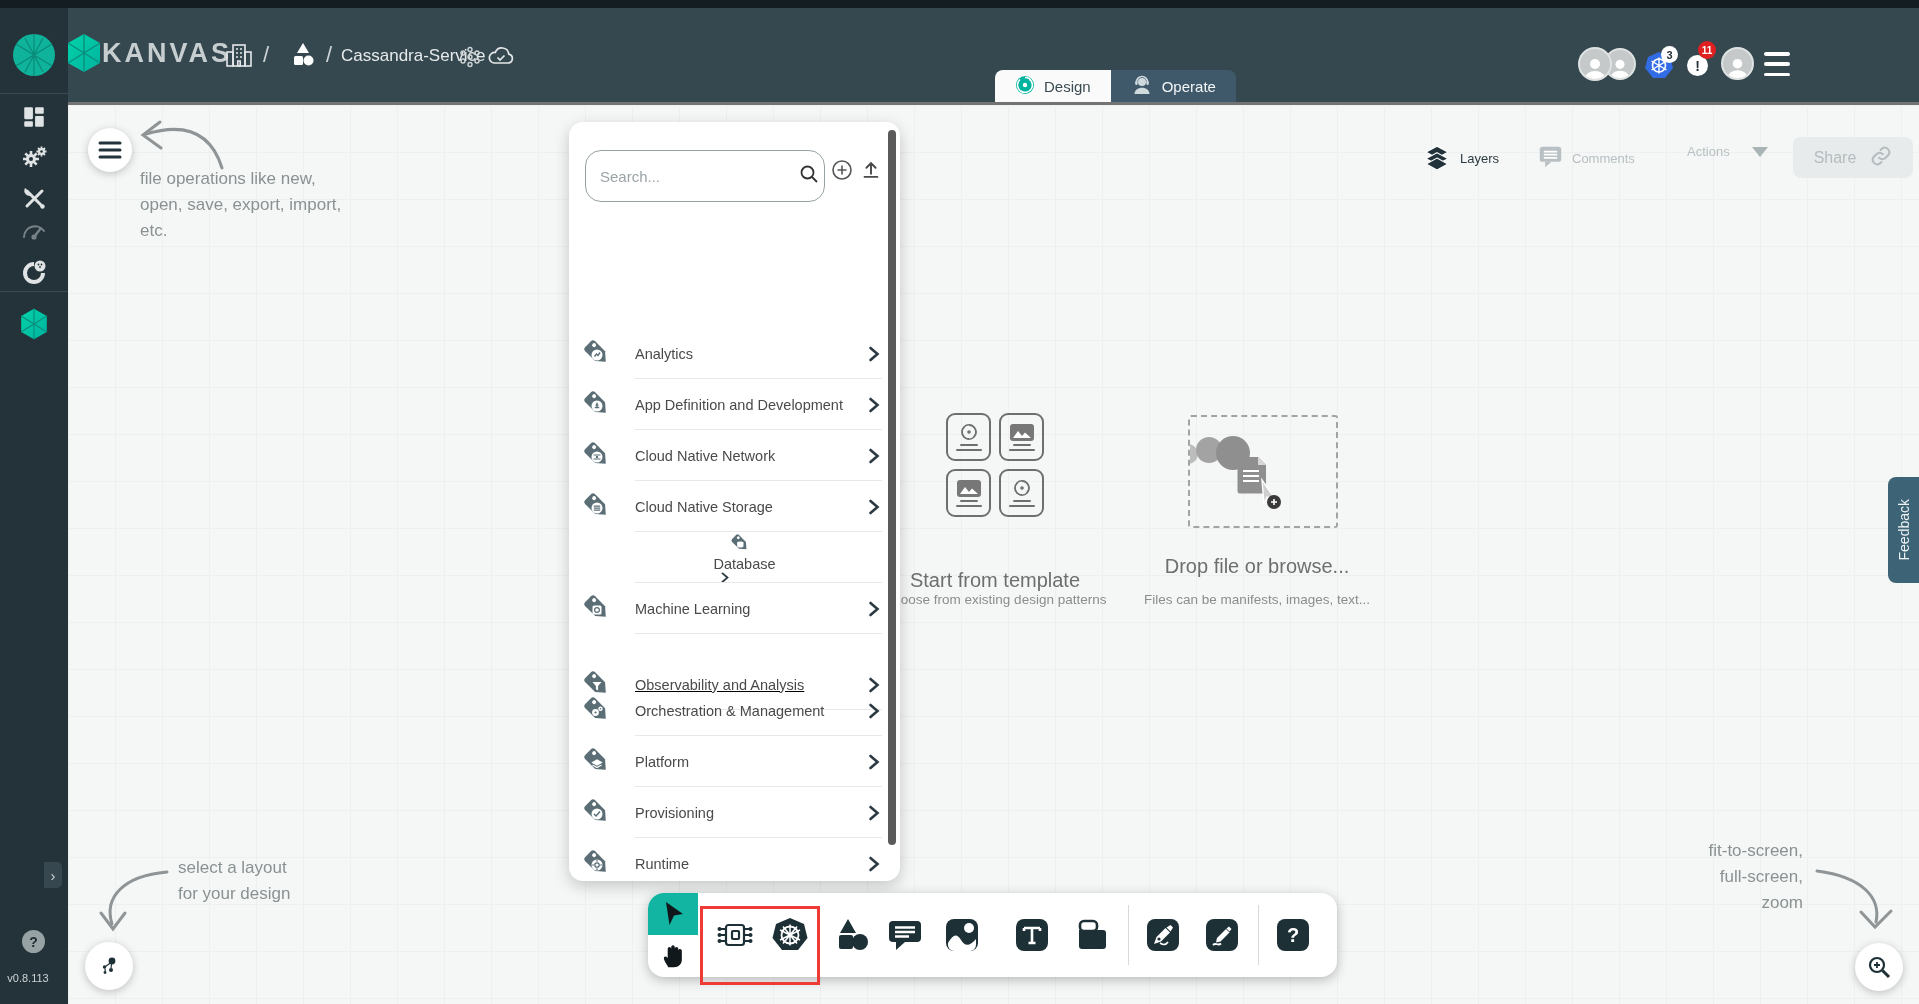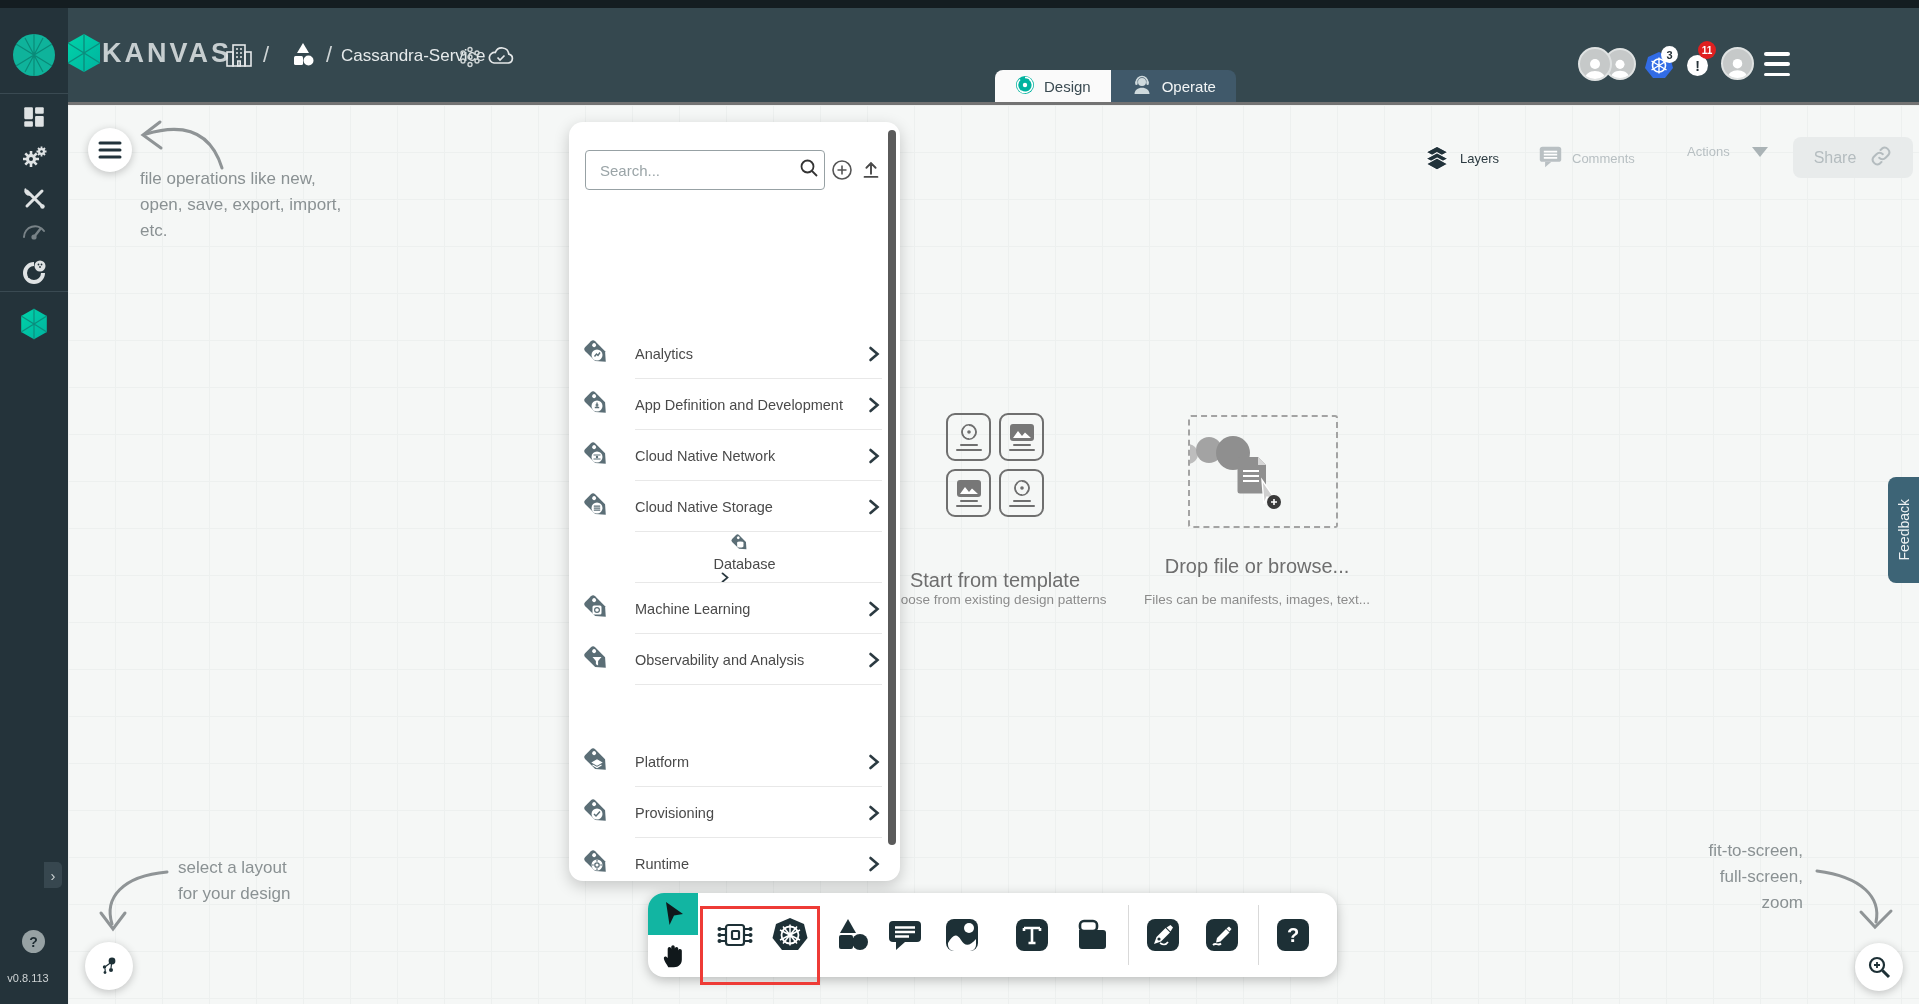--- a/index.html
+++ b/index.html
@@ -81,21 +81,21 @@
   #tpl-title { left:845px; top:555px; width:300px; text-align:center; font-size:20px; color:#6e6e6e; z-index:2;margin-top:14px;}
   #tpl-sub { left:845px; top:592px; width:300px; text-align:center; font-size:13.5px; color:#8c8c8c; z-index:2;}
 
   
   #dropzone { left:1188px; top:415px; width:150px; height:113px; border:2px dashed #a3a3a3; border-radius:3px; z-index:2; cursor:pointer;}
   #drop-title { left:1107px; top:555px; width:300px; text-align:center; font-size:20px; color:#6e6e6e; z-index:2;}
   #drop-sub { left:1107px; top:592px; width:300px; text-align:center; font-size:13.5px; color:#8c8c8c; z-index:2;}
 
   
   #panel { left:569px; top:122px; width:331px; height:759px; background:#fff; border-radius:14px; box-shadow:0 5px 16px rgba(0,0,0,.20); z-index:10; overflow:hidden; }
-  #search-box { left:16px; top:28px; width:240px; height:40px; border:1.5px solid #97a1a4; border-radius:4px; display:flex; align-items:center; padding:0 10px 0 14px; }
+  #search-box { left:16px; top:28px; width:240px; height:52px; border:1.5px solid #97a1a4; border-radius:16px; display:flex; align-items:center; padding:0 10px 0 14px; }
   #search-input { border:none; outline:none; flex:1; font-size:15px; color:#444; font-family:"Liberation Sans", sans-serif; background:transparent;}
   #search-input::placeholder { color:#9aa4a7; }
   .panel-action { width:26px; height:26px; display:flex; align-items:center; justify-content:center; cursor:pointer; }
   #add-btn { left:260px; top:35px; }
   #upload-btn { left:289px; top:35px; }
   #scroll-thumb { right:4px; top:8px; width:8px; height:715px; background:#5a5a5a; border-radius:4px; cursor:pointer; }
   .cat-row { left:0; width:331px; height:51px; display:flex; align-items:center; cursor:pointer; }
   .cat-row .rowline { position:absolute; left:66px; right:18px; bottom:0; height:1px; background:#e8e8e8; }
   .cat-icon { margin-left:12px; width:34px; height:34px; }
   .cat-label { margin-left:20px; font-size:14.5px; color:#4a4a4a; flex:1; }
@@ -551,29 +551,46 @@
         </g>
         <rect x="11.5" y="13.5" width="9" height="9" rx="1.5" fill="#fff"></rect>
         <circle cx="16" cy="18" r="2.4" fill="none" stroke="#5b6e76" stroke-width="1.2"></circle>
       </svg>
     <span class="cat-label">Machine Learning</span>
     <svg class="cat-chevron" width="12" height="16" viewBox="0 0 12 16">
         <path d="M2.5 2l7 6-7 6" stroke="#2b3a41" stroke-width="2.6" fill="none" stroke-linecap="round"></path>
       </svg>
     <span class="rowline"></span>
   </div>
-  <div class="abs cat-row" style="top:512px;">
+  <div class="abs cat-row" style="top:537px;text-decoration:underline;">
     <svg class="cat-icon" viewBox="0 0 34 34">
         <g transform="rotate(45 17 17)">
           <path d="M6 10h14l8 7-8 7H6a3 3 0 0 1-3-3V13a3 3 0 0 1 3-3z" fill="#5b6e76"></path>
           <circle cx="8" cy="13.5" r="2" fill="#fff"></circle>
         </g>
         <path d="M11.5 14h9l-3.4 4v4.5l-2.2-1.3V18z" fill="#fff"></path>
       </svg>
     <span class="cat-label">Observability and Analysis</span>
+    <svg class="cat-chevron" width="12" height="16" viewBox="0 0 12 16">
+        <path d="M2.5 2l7 6-7 6" stroke="#2b3a41" stroke-width="2.6" fill="none" stroke-linecap="round"></path>
+      </svg>
+    <span class="rowline"></span>
+  </div>
+  <div class="abs cat-row" style="top:563px;">
+    <svg class="cat-icon" viewBox="0 0 34 34">
+        <g transform="rotate(45 17 17)">
+          <path d="M6 10h14l8 7-8 7H6a3 3 0 0 1-3-3V13a3 3 0 0 1 3-3z" fill="#5b6e76"></path>
+          <circle cx="8" cy="13.5" r="2" fill="#fff"></circle>
+        </g>
+        <circle cx="14.5" cy="18.5" r="3.4" fill="#fff"></circle>
+        <circle cx="14.5" cy="18.5" r="1.1" fill="#5b6e76"></circle>
+        <circle cx="19.5" cy="14.8" r="2.2" fill="#fff"></circle>
+        <circle cx="19.5" cy="14.8" r=".8" fill="#5b6e76"></circle>
+      </svg>
+    <span class="cat-label">Orchestration &amp; Management</span>
     <svg class="cat-chevron" width="12" height="16" viewBox="0 0 12 16">
         <path d="M2.5 2l7 6-7 6" stroke="#2b3a41" stroke-width="2.6" fill="none" stroke-linecap="round"></path>
       </svg>
     <span class="rowline"></span>
   </div>
   <div class="abs cat-row" style="top:614px;">
     <svg class="cat-icon" viewBox="0 0 34 34">
         <g transform="rotate(45 17 17)">
           <path d="M6 10h14l8 7-8 7H6a3 3 0 0 1-3-3V13a3 3 0 0 1 3-3z" fill="#5b6e76"></path>
           <circle cx="8" cy="13.5" r="2" fill="#fff"></circle>

